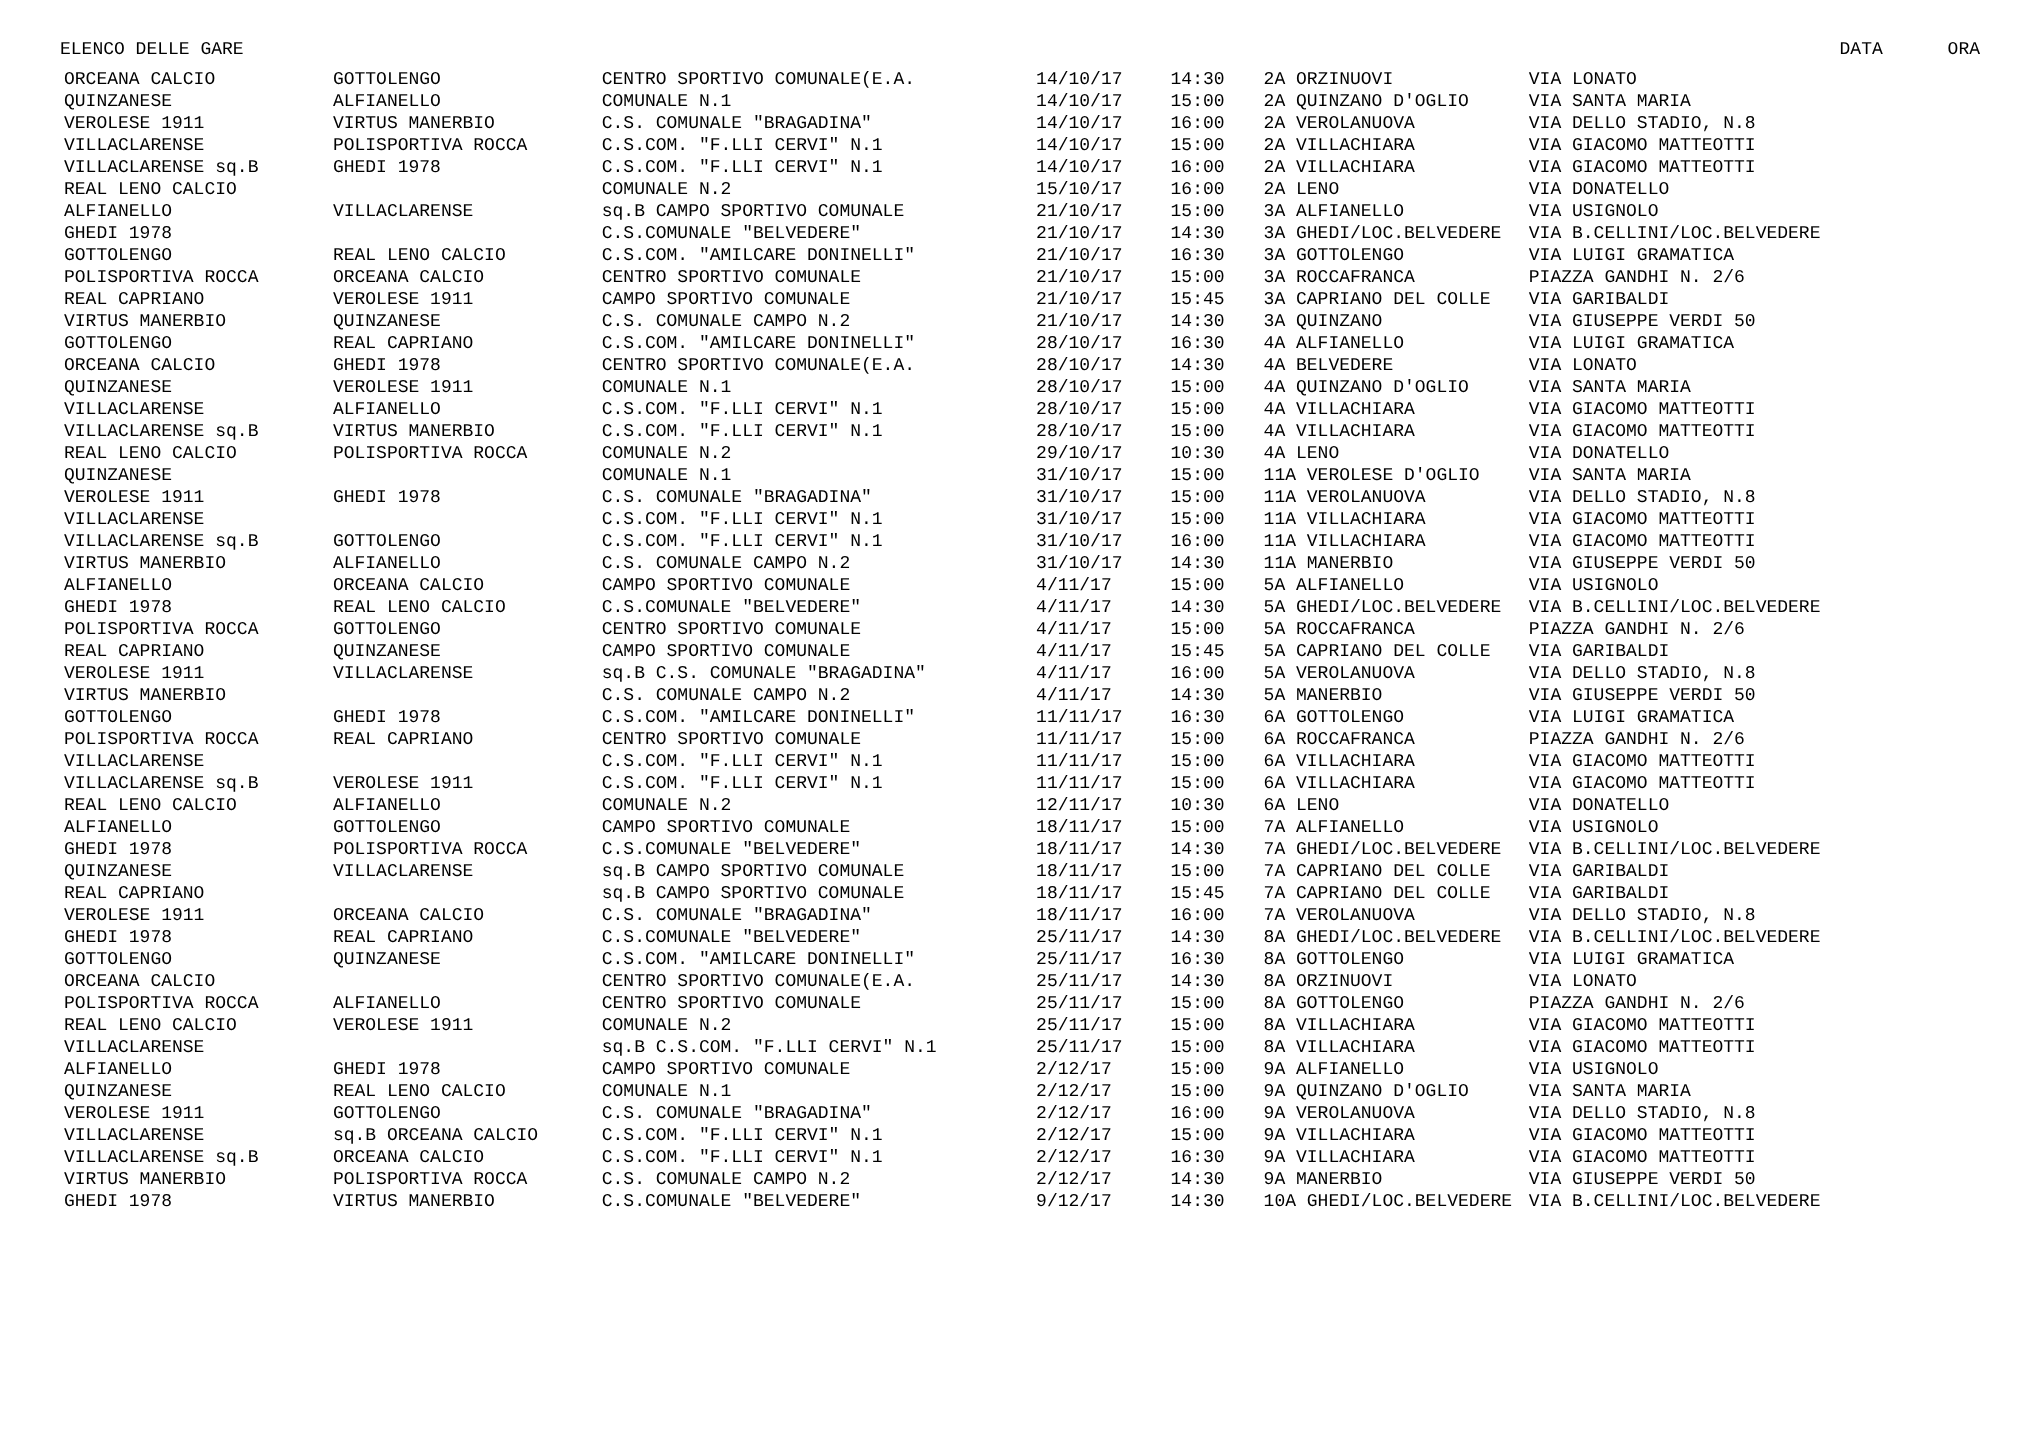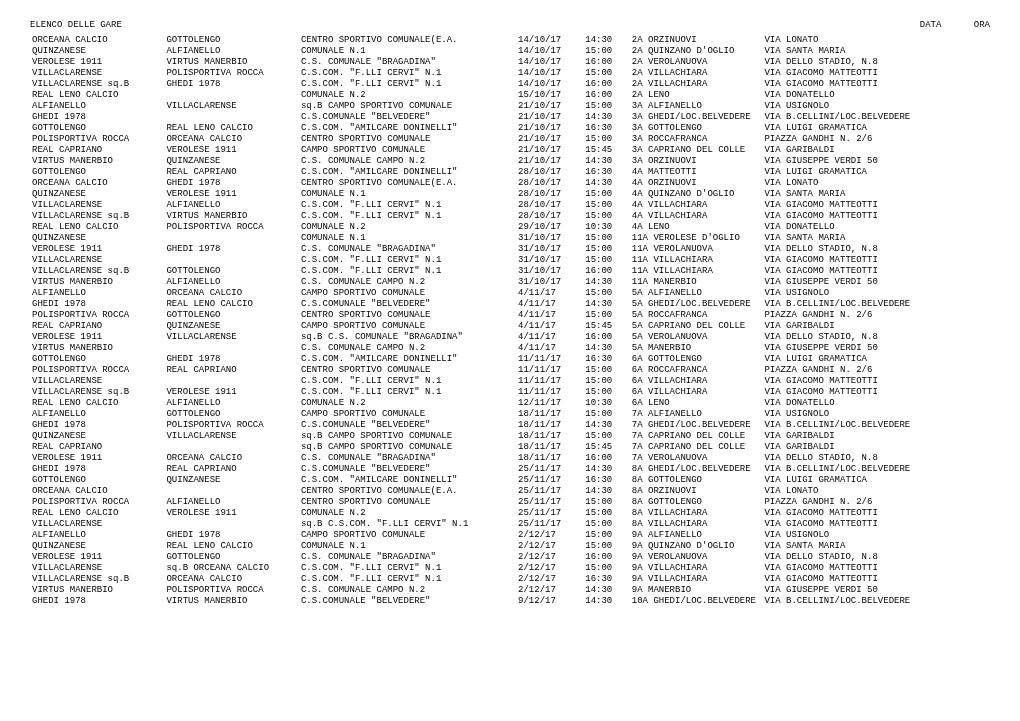--- a/index.html
+++ b/index.html
@@ -157,39 +157,39 @@
           <td style="width: 45px;">15:45</td>
           <td style="width: 110px;">3A CAPRIANO DEL COLLE</td>
           <td style="width: 220px;">VIA GARIBALDI</td>
         </tr>
         <tr>
           <td style="width: 130px;">VIRTUS MANERBIO</td>
           <td style="width: 130px;">QUINZANESE</td>
           <td style="width: 210px;">C.S. COMUNALE CAMPO N.2</td>
           <td style="width: 65px;">21/10/17</td>
           <td style="width: 45px;">14:30</td>
-          <td style="width: 110px;">3A ORZINUOVI</td>
+          <td style="width: 110px;">3A QUINZANO</td>
           <td style="width: 220px;">VIA GIUSEPPE VERDI 50</td>
         </tr>
         <tr>
           <td style="width: 130px;">GOTTOLENGO</td>
           <td style="width: 130px;">REAL CAPRIANO</td>
           <td style="width: 210px;">C.S.COM. "AMILCARE DONINELLI"</td>
           <td style="width: 65px;">28/10/17</td>
           <td style="width: 45px;">16:30</td>
-          <td style="width: 110px;">4A MATTEOTTI</td>
+          <td style="width: 110px;">4A ALFIANELLO</td>
           <td style="width: 220px;">VIA LUIGI GRAMATICA</td>
         </tr>
         <tr>
           <td style="width: 130px;">ORCEANA CALCIO</td>
           <td style="width: 130px;">GHEDI 1978</td>
           <td style="width: 210px;">CENTRO SPORTIVO COMUNALE(E.A.</td>
           <td style="width: 65px;">28/10/17</td>
           <td style="width: 45px;">14:30</td>
-          <td style="width: 110px;">4A ORZINUOVI</td>
+          <td style="width: 110px;">4A BELVEDERE</td>
           <td style="width: 220px;">VIA LONATO</td>
         </tr>
         <tr>
           <td style="width: 130px;">QUINZANESE</td>
           <td style="width: 130px;">VEROLESE 1911</td>
           <td style="width: 210px;">COMUNALE N.1</td>
           <td style="width: 65px;">28/10/17</td>
           <td style="width: 45px;">15:00</td>
           <td style="width: 110px;">4A QUINZANO D'OGLIO</td>
           <td style="width: 220px;">VIA SANTA MARIA</td>

